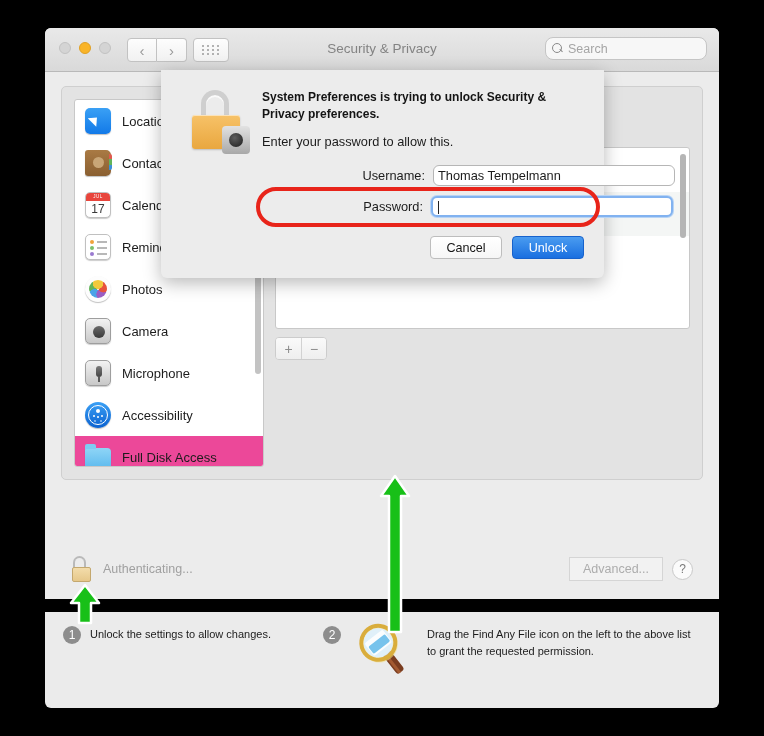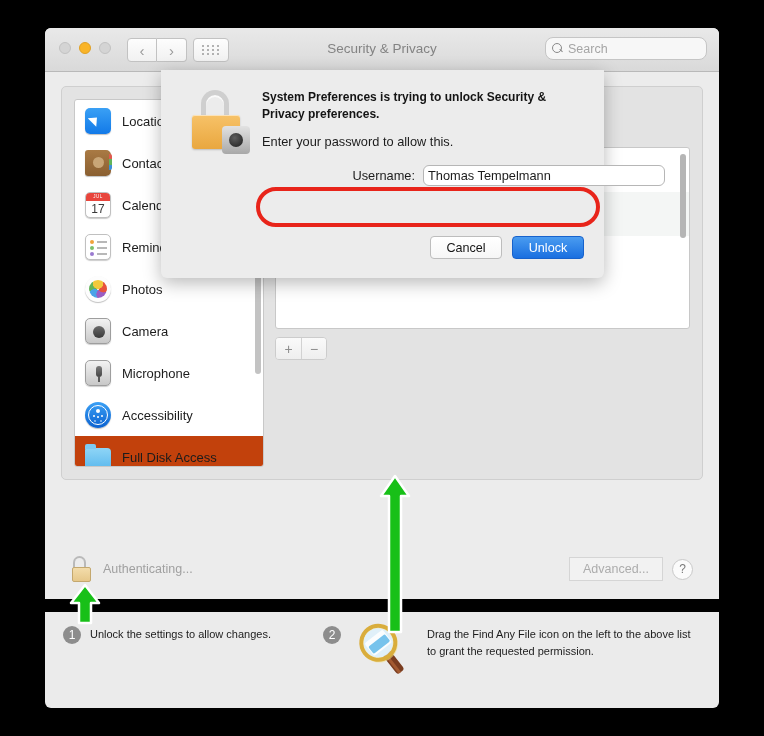--- a/index.html
+++ b/index.html
@@ -80,21 +80,21 @@
 
   
   .sidebar {
     width: 190px; background: #fff; border: 1px solid #c8c8c8;
     border-radius: 3px; overflow: hidden; position: relative;
   }
   .side-item {
     display: flex; align-items: center; gap: 11px;
     height: 42px; padding-left: 10px; font-size: 13px; color: #1c1c1c;
   }
-  .side-item.selected { background: #c2410c; }
+  .side-item.selected { background: #ec4899; }
   .side-item .label { white-space: nowrap; }
   .sb-scroll {
     position: absolute; right: 2px; top: 78px;
     width: 6px; height: 196px; background: #c3c3c3; border-radius: 3px;
   }
 
   
   .ic { width: 26px; height: 26px; flex: none; position: relative; border-radius: 5px; }
   .ic-location { background: linear-gradient(#3aa0f5, #1279e8); box-shadow: 0 1px 1px rgba(0,0,0,.25); }
   .ic-location::after {
@@ -297,21 +297,21 @@
     position: absolute; left: 101px; top: 64px;
     font-size: 12.8px; color: #1c1c1c;
   }
   .field-row { position: absolute; display: flex; align-items: center; }
   .field-label { width: 80px; text-align: right; font-size: 12.8px; color: #1c1c1c; }
   .field-input {
     margin-left: 8px; width: 242px; height: 21px;
     background: #fff; border: 1px solid #b6b6b6; border-radius: 6px;
     font-size: 12.8px; color: #1c1c1c; padding: 0 4px; line-height: 20px;
   }
-  .row-user { left: 174px; top: 95px; }
+  .row-user { left: 184px; top: 95px; }
   .row-pass { left: 182px; top: 126px; }
   .row-pass .field-input {
     border: 2px solid #81b2f0; box-shadow: 0 0 0 1px #b8d4f5;
     position: relative;
   }
   .caret {
     position: absolute; left: 5px; top: 3px; width: 1px; height: 13px; background: #222;
   }
   .sheet-buttons { position: absolute; right: 20px; top: 166px; display: flex; gap: 10px; }
   .btn {
@@ -493,20 +493,26 @@
     </div>
 
     <div class="sheet-title">System Preferences is trying to unlock Security &amp; Privacy preferences.</div>
     <div class="sheet-sub">Enter your password to allow this.</div>
 
     <div class="field-row row-user">
       <span class="field-label">Username:</span>
       <span class="field-input">Thomas Tempelmann</span>
     </div>
 
+    <div class="field-row row-pass">
+      <span class="field-label">Password:</span>
+      <span class="field-input">
+        <i class="caret"></i>
+      </span>
+    </div>
 
     <div class="sheet-buttons">
       <span class="btn btn-cancel">Cancel</span>
       <span class="btn btn-unlock">Unlock</span>
     </div>
   </div>
 
   <div class="redring"></div>
 
   <div class="arrow" style="left:68px; top:583px;">

